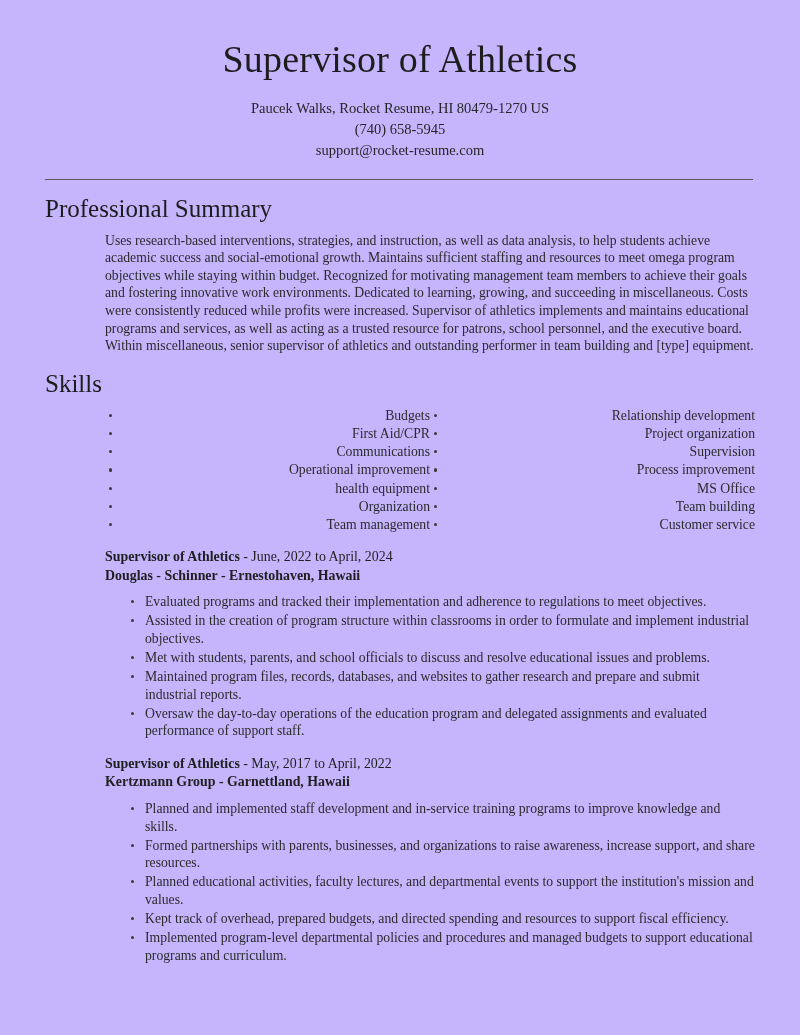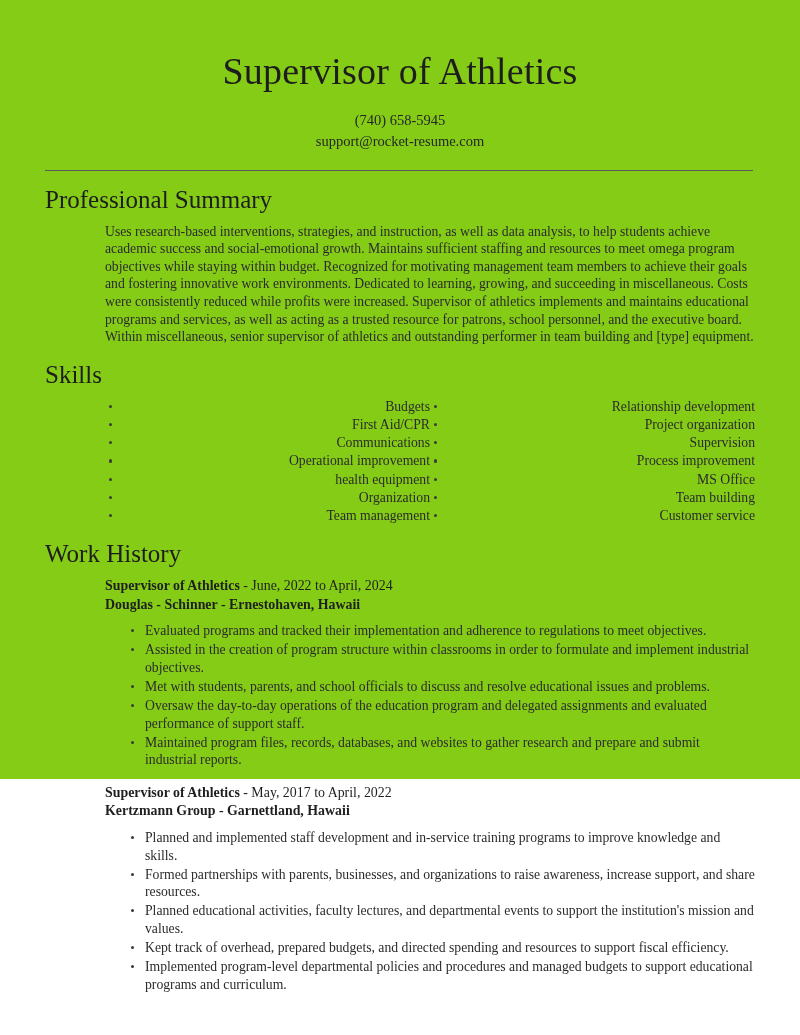--- a/index.html
+++ b/index.html
@@ -10,24 +10,24 @@
   body {
     width: 800px;
     height: 1035px;
     overflow: hidden;
     font-family: "Liberation Serif", "DejaVu Serif", serif;
     color: #2b2b2b;
   }
   .page {
     position: relative;
     width: 800px;
-    height: 779px;
-    background: #84cc16;
+    height: 1035px;
+    background: #c4b5fd;
     box-sizing: border-box;
-    padding: 12px 45px;
+    padding: 0 45px;
   }
 
   
   .doc-title {
     text-align: center;
     font-size: 38px;
     font-weight: 400;
     letter-spacing: 0.2px;
     color: #1d1d1d;
     margin: 0;
@@ -133,20 +133,21 @@
   }
 </style>
 </head>
 <body>
 
 <div class="page">
 
   <h1 class="doc-title">Supervisor of Athletics</h1>
 
   <div class="contact-block">
+    <div class="contact-line">Paucek Walks, Rocket Resume, HI 80479-1270 US</div>
     <div class="contact-line">(740) 658-5945</div>
     <div class="contact-line">support@rocket-resume.com</div>
   </div>
 
   <hr class="rule">
 
   <div class="section">
     <h2 class="section-title">Professional Summary</h2>
     <div class="section-body">
       <p class="summary-text">Uses research-based interventions, strategies, and instruction, as well as data analysis, to help students achieve academic success and social-emotional growth. Maintains sufficient staffing and resources to meet omega program objectives while staying within budget. Recognized for motivating management team members to achieve their goals and fostering innovative work environments. Dedicated to learning, growing, and succeeding in miscellaneous. Costs were consistently reduced while profits were increased. Supervisor of athletics implements and maintains educational programs and services, as well as acting as a trusted resource for patrons, school personnel, and the executive board. Within miscellaneous, senior supervisor of athletics and outstanding performer in team building and [type] equipment.</p>
@@ -175,34 +176,33 @@
             <li>Process improvement</li>
             <li>MS Office</li>
             <li>Team building</li>
             <li>Customer service</li>
           </ul>
       </div>
     </div>
   </div>
 
   <div class="section">
-    <h2 class="section-title">Work History</h2>
     <div id="jobs-container">
         <div class="job">
           <div class="job-head">
             <div class="job-title-line"><span class="role">Supervisor of Athletics</span><span class="dates"> - June, 2022 to April, 2024</span></div>
             <div class="job-company-line">Douglas - Schinner - Ernestohaven, Hawaii</div>
           </div>
           <div class="job-bullets">
             <ul class="bullets">
               <li>Evaluated programs and tracked their implementation and adherence to regulations to meet objectives.</li>
               <li>Assisted in the creation of program structure within classrooms in order to formulate and implement industrial objectives.</li>
               <li>Met with students, parents, and school officials to discuss and resolve educational issues and problems.</li>
+              <li>Maintained program files, records, databases, and websites to gather research and prepare and submit industrial reports.</li>
               <li>Oversaw the day-to-day operations of the education program and delegated assignments and evaluated performance of support staff.</li>
-              <li>Maintained program files, records, databases, and websites to gather research and prepare and submit industrial reports.</li>
             </ul>
           </div>
         </div>
         <div class="job">
           <div class="job-head">
             <div class="job-title-line"><span class="role">Supervisor of Athletics</span><span class="dates"> - May, 2017 to April, 2022</span></div>
             <div class="job-company-line">Kertzmann Group - Garnettland, Hawaii</div>
           </div>
           <div class="job-bullets">
             <ul class="bullets">

